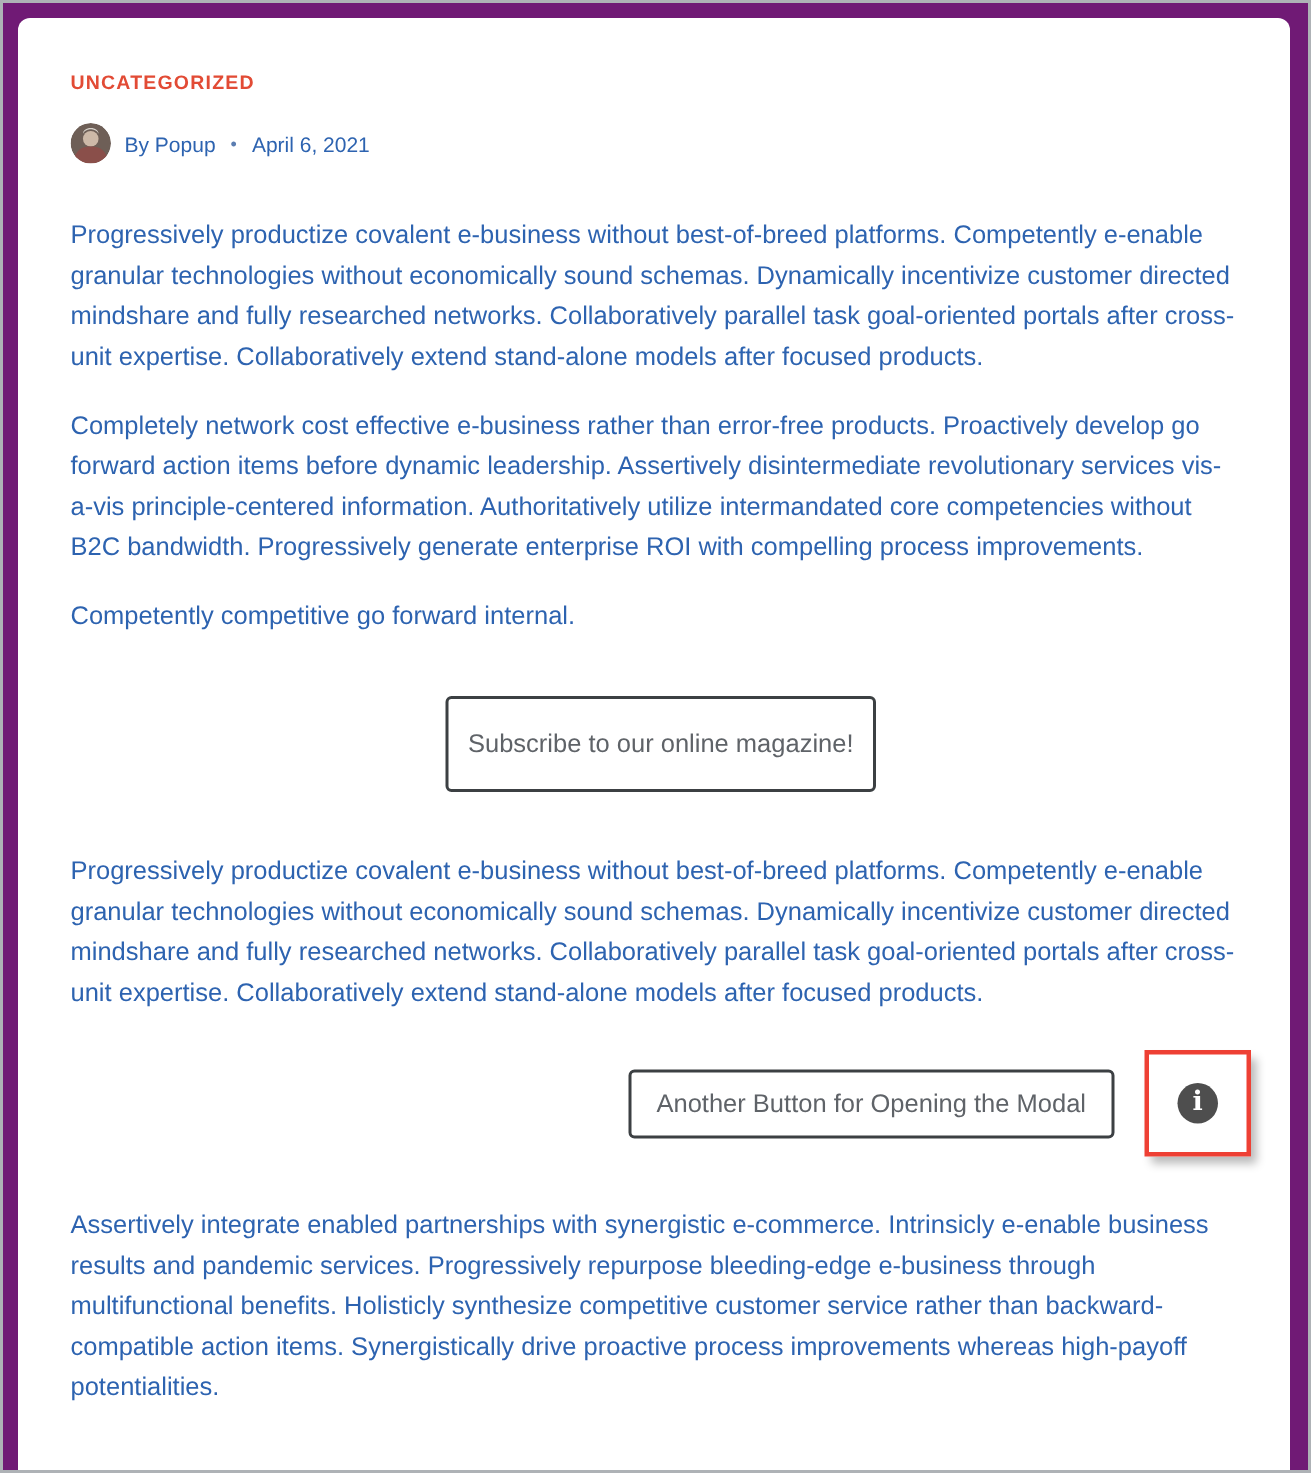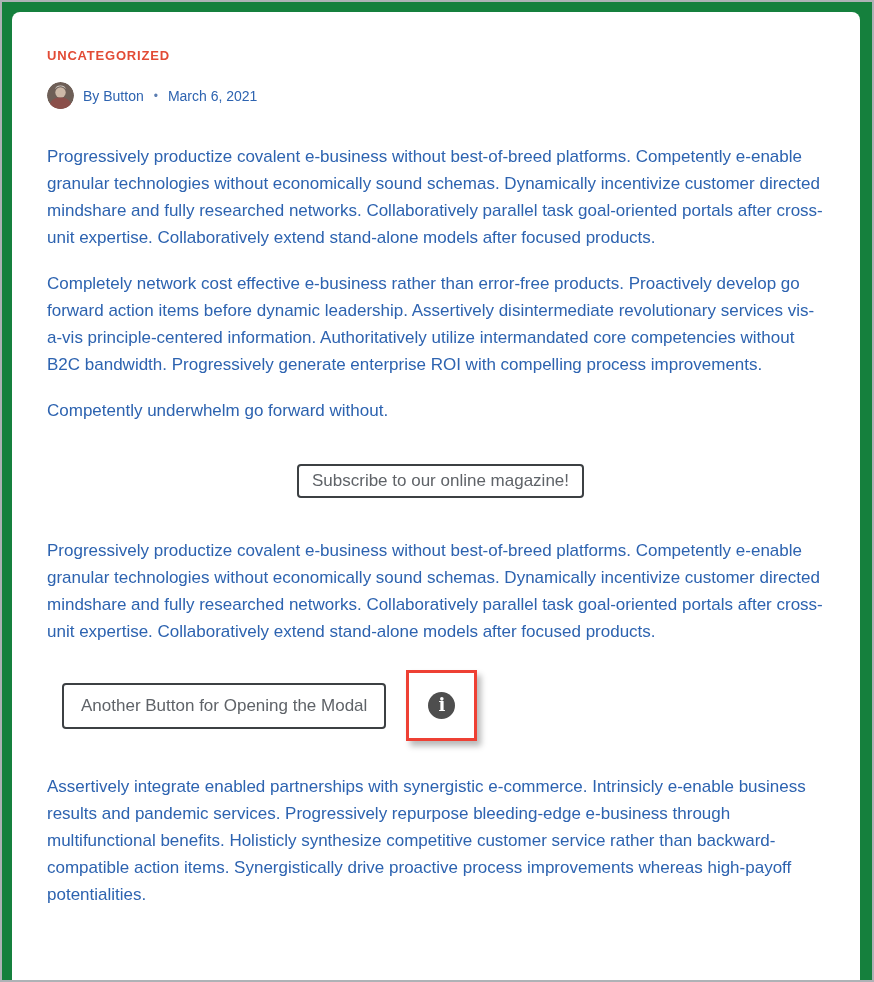--- a/index.html
+++ b/index.html
@@ -5,21 +5,21 @@
   * { box-sizing: border-box; }
   html, body { margin: 0; padding: 0; }
   body {
     font-family: "Liberation Sans", "DejaVu Sans", sans-serif;
     background: #ffffff;
   }
   .viewport {
     width: 874px;
     height: 982px;
     border: 2px solid #aeb2b6;
-    background: #15803d;
+    background: #701a75;
     overflow: hidden;
     position: relative;
   }
   .card {
     position: absolute;
     left: 10px;
     top: 10px;
     width: 848px;
     min-height: 1000px;
     background: #ffffff;
@@ -76,27 +76,28 @@
   .btn {
     font-family: "Liberation Sans", "DejaVu Sans", sans-serif;
     background: #ffffff;
     border: 2px solid #3c4043;
     border-radius: 4px;
     color: #5f6368;
     cursor: pointer;
   }
   .subscribe-btn {
     font-size: 17px;
-    padding: 5px 13px;
+    padding: 20px 13px;
   }
   .modal-row {
     display: flex;
     align-items: center;
     margin: 25px 0 32px 15px;
     gap: 20px;
+    justify-content: flex-end;
   }
   .modal-btn {
     font-size: 17px;
     padding: 11px 17px;
   }
   .highlight {
     width: 71px;
     height: 71px;
     border: 3px solid #ee4034;
     background: #ffffff;
@@ -141,30 +142,30 @@
 
     <div class="byline">
       <span class="avatar">
         <svg width="27" height="27" viewBox="0 0 27 27">
           <circle cx="13.5" cy="13.5" r="13.5" fill="#6e5f57"></circle>
           <circle cx="13.5" cy="10.5" r="5.2" fill="#cdb9a8"></circle>
           <path d="M2.5 23 C4.5 16.8 9 15.6 13.5 15.6 C18 15.6 22.5 16.8 24.5 23 C21.7 25.9 17.8 27 13.5 27 C9.2 27 5.3 25.9 2.5 23 Z" fill="#8a4f4a"></path>
           <path d="M8.3 7.2 C9.4 4.9 12 4.2 13.5 4.2 C15 4.2 17.6 4.9 18.7 7.2 C18.7 5.1 16.6 3.4 13.5 3.4 C10.4 3.4 8.3 5.1 8.3 7.2 Z" fill="#d8d3cc"></path>
         </svg>
       </span>
-      <a class="author">By Button</a>
+      <a class="author">By Popup</a>
       <span class="dot">•</span>
-      <span class="date">March 6, 2021</span>
+      <span class="date">April 6, 2021</span>
     </div>
 
     <p class="p-first">Progressively productize covalent e-business without best-of-breed platforms. Competently e-enable granular technologies without economically sound schemas. Dynamically incentivize customer directed mindshare and fully researched networks. Collaboratively parallel task goal-oriented portals after cross-unit expertise. Collaboratively extend stand-alone models after focused products.</p>
 
     <p>Completely network cost effective e-business rather than error-free products. Proactively develop go forward action items before dynamic leadership. Assertively disintermediate revolutionary services vis-a-vis principle-centered information. Authoritatively utilize intermandated core competencies without B2C bandwidth. Progressively generate enterprise ROI with compelling process improvements.</p>
 
-    <p>Competently underwhelm go forward without.</p>
+    <p>Competently competitive go forward internal.</p>
 
     <div class="center-row">
       <button class="btn subscribe-btn">Subscribe to our online magazine!</button>
     </div>
 
     <p>Progressively productize covalent e-business without best-of-breed platforms. Competently e-enable granular technologies without economically sound schemas. Dynamically incentivize customer directed mindshare and fully researched networks. Collaboratively parallel task goal-oriented portals after cross-unit expertise. Collaboratively extend stand-alone models after focused products.</p>
 
     <div class="modal-row">
       <button class="btn modal-btn">Another Button for Opening the Modal</button>
       <div class="highlight">

